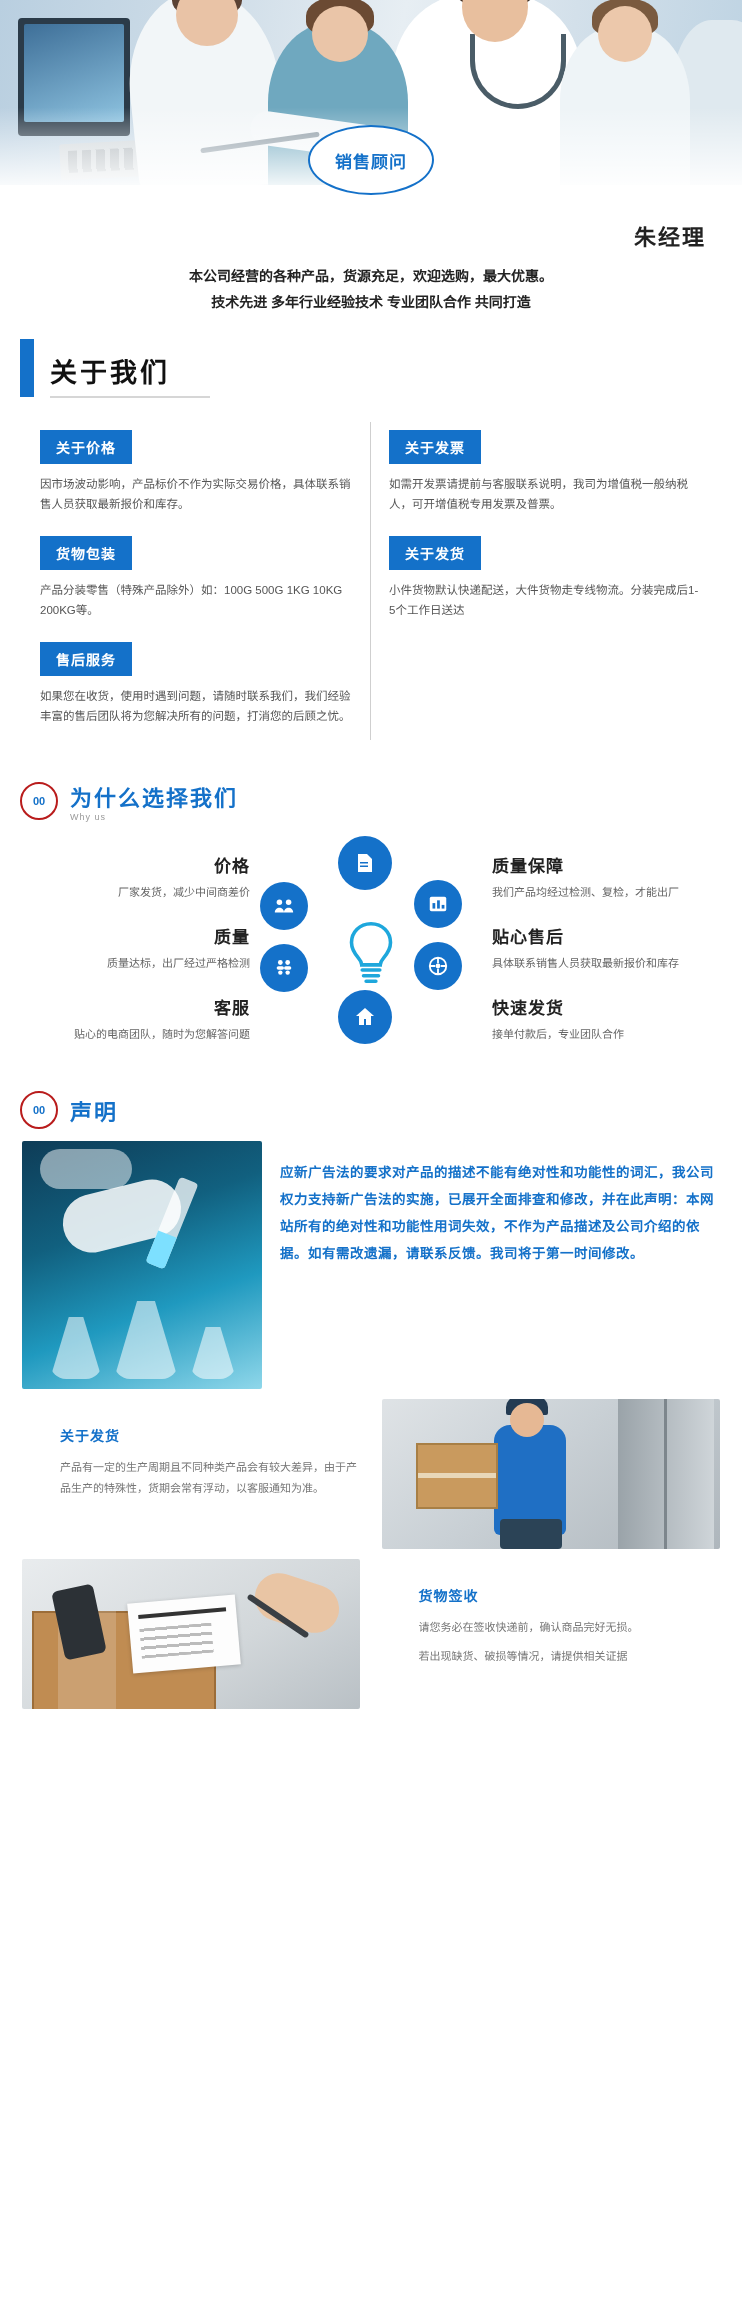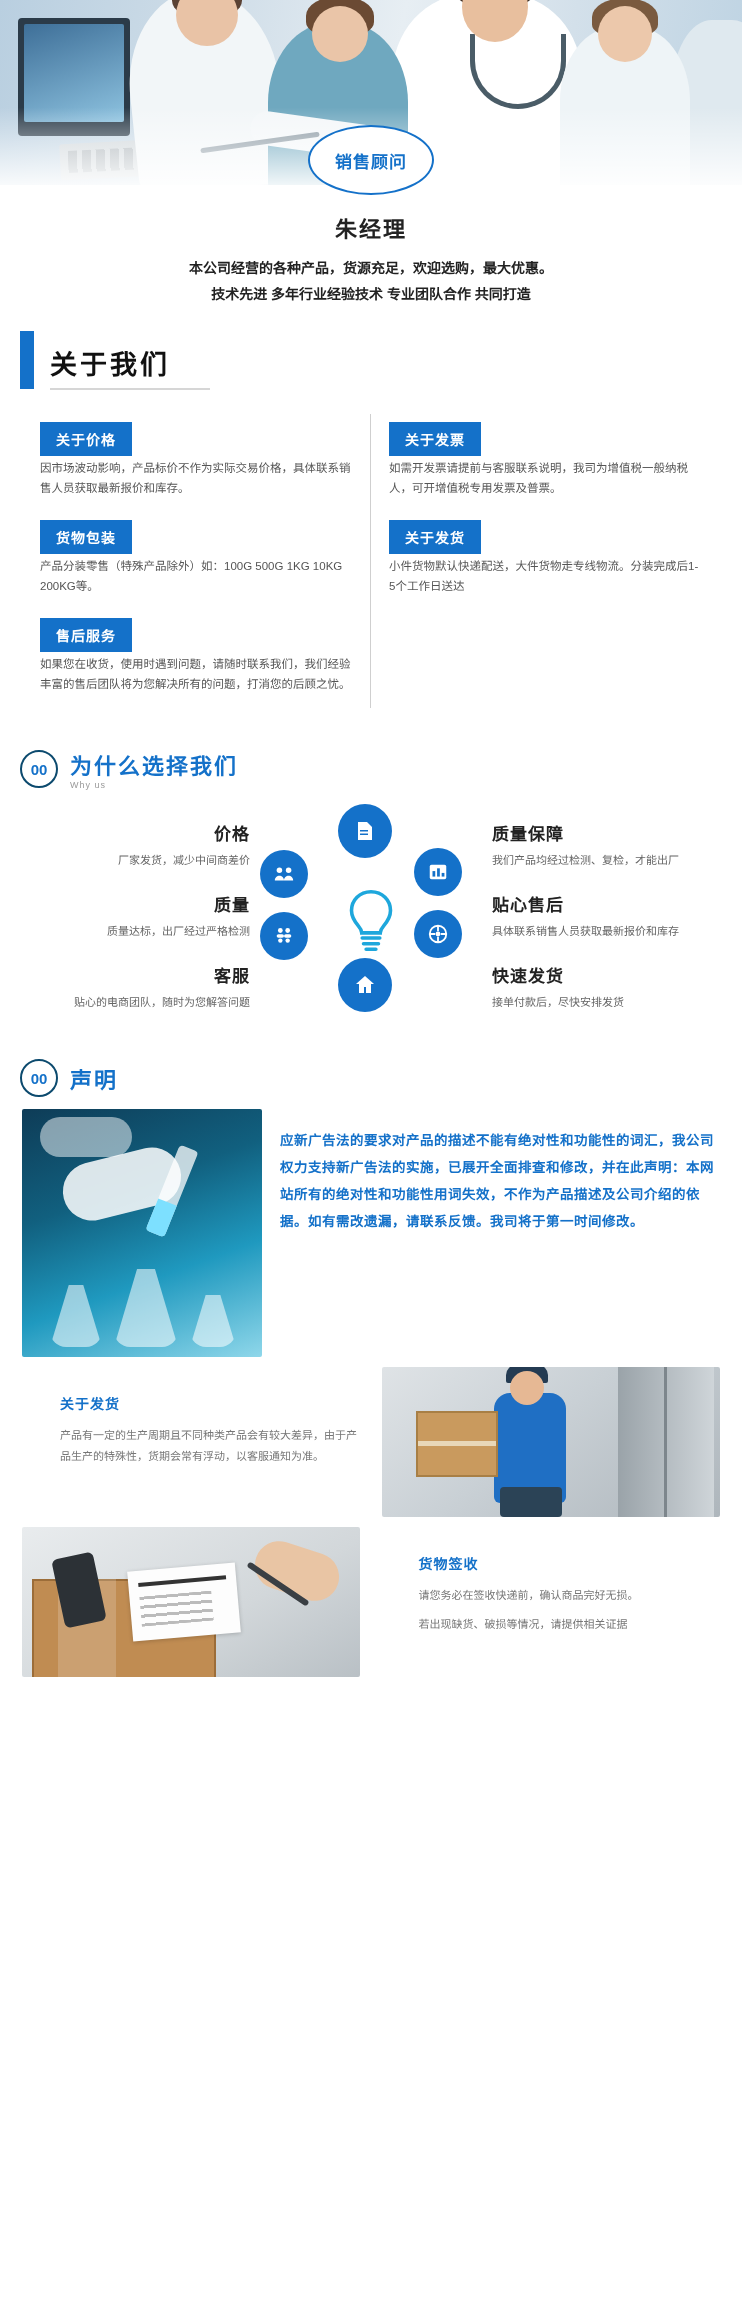--- a/index.html
+++ b/index.html
@@ -45,44 +45,44 @@
   .badge-wrap{position:relative;height:0;}
   .sales-badge{
     position:absolute;left:50%;transform:translateX(-50%);top:-60px;
     width:122px;height:66px;border:2px solid #1471c9;border-radius:50%;
     display:flex;align-items:center;justify-content:center;background:#ffffff;
     color:#1471c9;font-size:17px;font-weight:bold;letter-spacing:1px;z-index:5;
   }
 
   
   .contact{padding:22px 36px 6px;text-align:center;}
-  .contact .name{font-size:22px;font-weight:bold;color:#222;letter-spacing:2px;margin:4px 0 12px;}
+  .contact .name{font-size:22px;font-weight:bold;color:#222;letter-spacing:2px;margin:12px 0 12px;text-align:right;}
   .contact .phone{color:#d8272c;font-size:13.5px;line-height:22px;font-weight:bold;margin:0 0 10px;}
   .contact .desc{color:#222;font-size:14px;line-height:26px;font-weight:bold;}
 
   
   .sec-title{position:relative;margin:30px 0 18px;padding-left:28px;}
   .sec-title .bar{position:absolute;left:20px;top:-12px;width:14px;height:58px;background:#1471c9;}
   .sec-title h2{margin:0;font-size:27px;color:#111;font-weight:bold;letter-spacing:3px;padding-left:22px;}
   .sec-title .rule{margin:6px 0 0 22px;height:2px;background:#d6d6d6;width:160px;}
 
   
   .about{display:flex;padding:6px 22px 6px;gap:0;}
   .about .col{width:50%;box-sizing:border-box;padding:0 18px 0 18px;}
   .about .col.left{border-right:1px solid #cfcfcf;}
   .tag{
     display:inline-block;background:#1471c9;color:#fff;font-size:14px;font-weight:bold;
-    padding:7px 16px;margin:8px 0 2px;letter-spacing:1px;
+    padding:7px 16px;margin:8px 0 10px;letter-spacing:1px;
   }
   .about p{margin:0 0 14px;font-size:11.5px;line-height:20px;color:#555;}
 
   
   .circ-head{display:flex;align-items:center;gap:12px;padding:0 20px;margin:34px 0 6px;}
-  .circ{width:34px;height:34px;border-radius:50%;border:2px solid #0c4a6e;color:#1471c9;
-        display:flex;align-items:center;justify-content:center;font-size:15px;font-weight:bold;}
+  .circ{width:34px;height:34px;border-radius:50%;border:2px solid #b91c1c;color:#1471c9;
+        display:flex;align-items:center;justify-content:center;font-size:11px;font-weight:bold;}
   .circ-head h3{margin:0;font-size:22px;color:#1471c9;font-weight:bold;letter-spacing:2px;}
   .circ-head .sub{font-size:9px;color:#9a9a9a;letter-spacing:1px;display:block;font-weight:normal;}
 
   .why{position:relative;height:225px;margin:10px 0 0;}
   .why .side{position:absolute;top:20px;width:250px;}
   .why .side.l{left:0;text-align:right;padding-right:20px;}
   .why .side.r{right:0;text-align:left;padding-left:20px;}
   .why .item{margin-bottom:22px;}
   .why .item h4{margin:0 0 6px;font-size:17px;font-weight:bold;color:#222;letter-spacing:1px;}
   .why .item p{margin:0;font-size:11px;line-height:18px;color:#666;}
@@ -286,21 +286,21 @@
       <div class="item">
         <h4>质量保障</h4>
         <p>我们产品均经过检测、复检，才能出厂</p>
       </div>
       <div class="item">
         <h4>贴心售后</h4>
         <p>具体联系销售人员获取最新报价和库存</p>
       </div>
       <div class="item">
         <h4>快速发货</h4>
-        <p>接单付款后，尽快安排发货</p>
+        <p>接单付款后，专业团队合作</p>
       </div>
     </div>
   </div>
 
   <div class="circ-head">
     <div class="circ">00</div>
     <h3>声明</h3>
   </div>
 
   <div class="statement">

